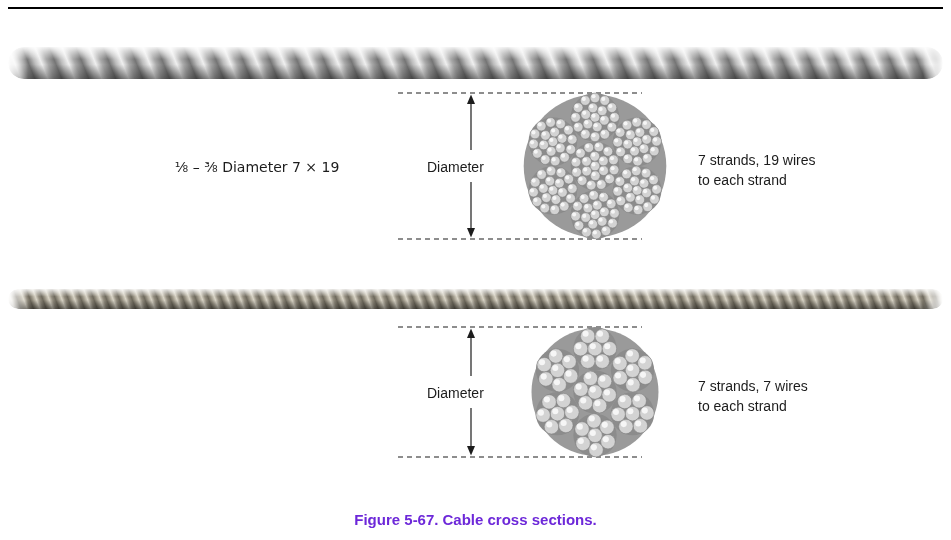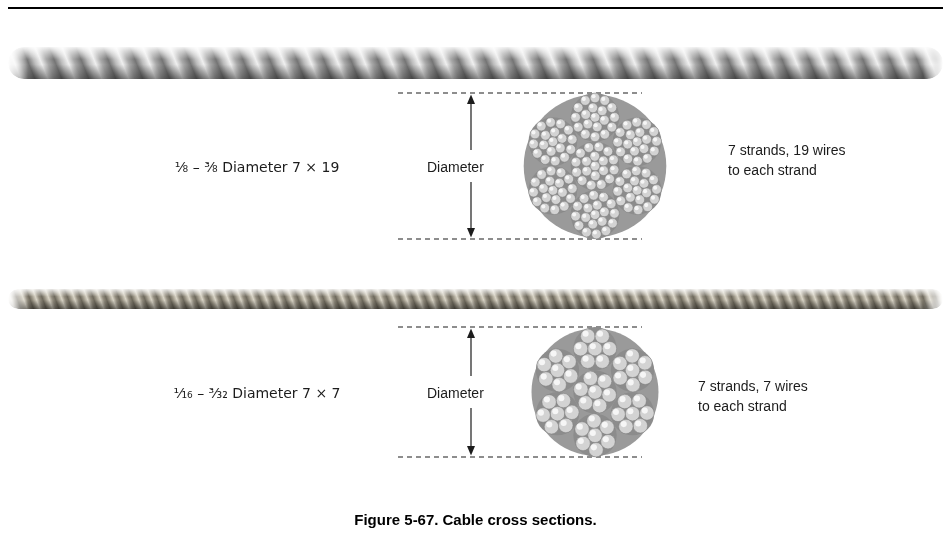--- a/index.html
+++ b/index.html
@@ -24,25 +24,25 @@
 
   .label{position:absolute;font-size:14px;color:#1c1c1c;line-height:18px;}
   .size-label{font-family:"DejaVu Sans","Liberation Sans",sans-serif;width:300px;text-align:center;}
   .s1a{left:107px;top:158px;}
   .s2a{left:107px;top:384px;}
   .dim-label{width:90px;text-align:left;}
   .d1{left:427px;top:158px;}
   .d2{left:427px;top:384px;}
   .right-label{width:180px;}
   .right-label .rl-line{display:block;line-height:20px;}
-  .r1{left:698px;top:140px;margin-left:30px;}
+  .r1{left:698px;top:150px;}
   .r2{left:698px;top:376px;}
 
   .caption{position:absolute;left:0;top:511px;width:951px;text-align:center;
-    font-size:15px;font-weight:bold;color:#000000;}
+    font-size:15px;font-weight:bold;color:#6d28d9;}
   .caption .cap{margin:0 2px;}
 </style>
 </head>
 <body>
 
 <div class="stage">
 
   <div class="top-rule"></div>
 
   <div class="rope rope-a"></div>
@@ -451,21 +451,20 @@
       </g>
     </svg>
 
   <div class="label size-label s1a">¹⁄₈ – ³⁄₈ Diameter 7 × 19</div>
   <div class="label dim-label d1">Diameter</div>
   <div class="label right-label r1">
     <span class="rl-line">7 strands, 19 wires</span>
     <span class="rl-line">to each strand</span>
   </div>
 
-  <div class="label size-label s2a">¹⁄₁₆ – ³⁄₃₂ Diameter 7 × 7</div>
   <div class="label dim-label d2">Diameter</div>
   <div class="label right-label r2">
     <span class="rl-line">7 strands, 7 wires</span>
     <span class="rl-line">to each strand</span>
   </div>
 
   <div class="caption">
     <span class="cap">Figure 5-67.</span><span class="cap">Cable cross sections.</span>
   </div>
 

